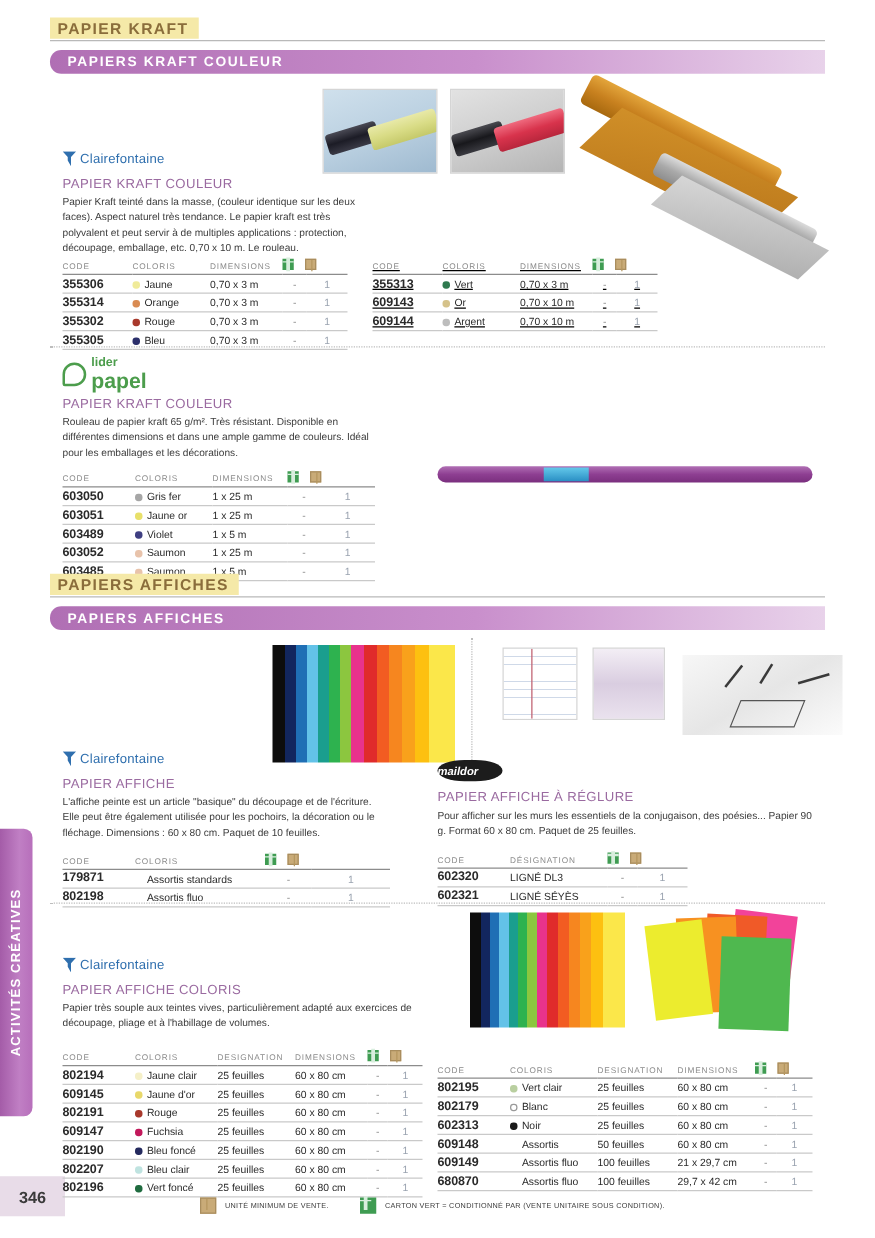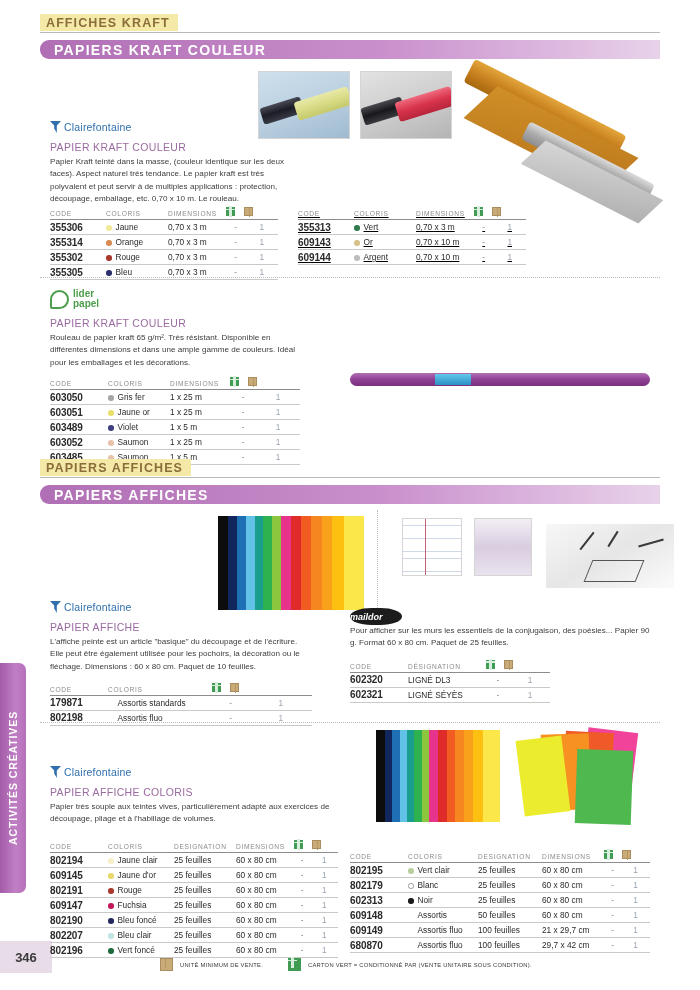--- a/index.html
+++ b/index.html
@@ -52,40 +52,40 @@
     position: absolute; left: 0; bottom: 1px;
   }
   .sub-header {
     height: 19px; margin-top: 7px;
     background: linear-gradient(90deg,#b06fb4 0%, #c98fcc 55%, #e8d2ea 100%);
     border-radius: 9px 0 0 9px;
     display: flex; align-items: center;
     padding-left: 14px;
   }
   .sub-header span {
-    color: #ffffff; font-size: 14px; font-weight: bold; letter-spacing: 1.3px;
+    color: #ffffff; font-size: 11px; font-weight: bold; letter-spacing: 1.3px;
   }
 
   
   .logo-claire { display: flex; align-items: center; gap: 3px; height: 14px; }
   .logo-claire .mark {
     width: 11px; height: 12px;
     background: #2f6fae;
     clip-path: polygon(0 0, 100% 0, 62% 38%, 62% 100%, 38% 62%, 38% 38%);
   }
   .logo-claire .txt { color: #2f6fae; font-size: 10.5px; letter-spacing: 0.2px; }
 
   .logo-lider { display: flex; align-items: center; gap: 4px; height: 22px; }
   .logo-lider .mark {
     width: 19px; height: 19px; border: 2.6px solid #4c9d4c;
     border-radius: 50% 50% 50% 10%;
   }
   .logo-lider .txt { line-height: 1.0; color: #4c9d4c; font-weight: bold; }
   .logo-lider .t1 { font-size: 10px; }
-  .logo-lider .t2 { font-size: 10px; }
+  .logo-lider .t2 { font-size: 17px; }
 
   .logo-maildor {
     width: 52px; height: 17px; background: #1c1c1c;
     border-radius: 50%/60%;
     display: flex; align-items: center; justify-content: flex-start;
   }
   .logo-maildor span { color: #ffffff; font-size: 9px; font-weight: bold; font-style: italic; }
 
   
   .prod-title {
@@ -148,21 +148,21 @@
 
 <div class="side-tab">
   <span>ACTIVITÉS CRÉATIVES</span>
 </div>
 <div class="page-num">346</div>
 
 <div class="page">
 
   <div style="position:absolute; left:0; top:14px; width:620px;">
     <div class="cat-header">
-      <span class="lbl">AFFICHES KRAFT</span>
+      <span class="lbl">PAPIER KRAFT</span>
     </div>
     <div class="sub-header">
       <span>PAPIERS KRAFT COULEUR</span>
     </div>
   </div>
 
   <div class="img-ph photo-frame" style="left:218px; top:71px; width:92px; height:68px; background:linear-gradient(160deg,#cfe0ec 0%,#b9cfe0 55%,#9fbad0 100%); overflow:hidden;">
     <div style="position:absolute;left:2px;top:30px;width:42px;height:17px;background:linear-gradient(180deg,#4a4a55,#1c1c26,#3a3a46);border-radius:3px;transform:rotate(-17deg);"></div>
     <div style="position:absolute;left:36px;top:22px;width:56px;height:19px;background:linear-gradient(180deg,#e8e9a8,#d9dc86,#c5c96a);border-radius:3px;transform:rotate(-17deg);"></div>
   </div>
@@ -411,20 +411,21 @@
             <td class="qty">1</td>
           </tr>
         </tbody>
     </table>
   </div>
 
   <div style="position:absolute; left:310px; top:608px; width:300px;">
     <div class="logo-maildor">
       <span>maildor</span>
     </div>
+    <div class="prod-title">PAPIER AFFICHE À RÉGLURE</div>
     <div class="prod-desc">Pour afficher sur les murs les essentiels de la conjugaison, des poésies... Papier 90 g. Format 60 x 80 cm. Paquet de 25 feuilles.</div>
     <table class="pt" style="margin-top:10px;width:200px;">
       <thead>
           <tr>
         <th style="width:58px;">CODE</th>
         <th style="width:78px;">DÉSIGNATION</th>
         <th style="width:60px;" colspan="2">
           <div class="th-icons">
             <span class="ico-gift"></span>
             <span class="ico-box"></span>

